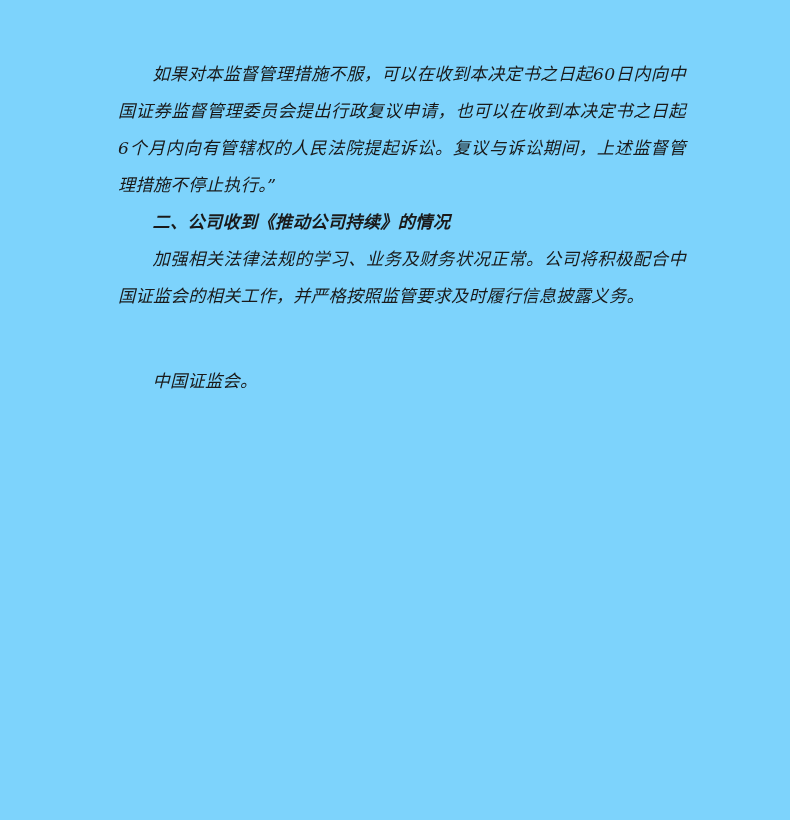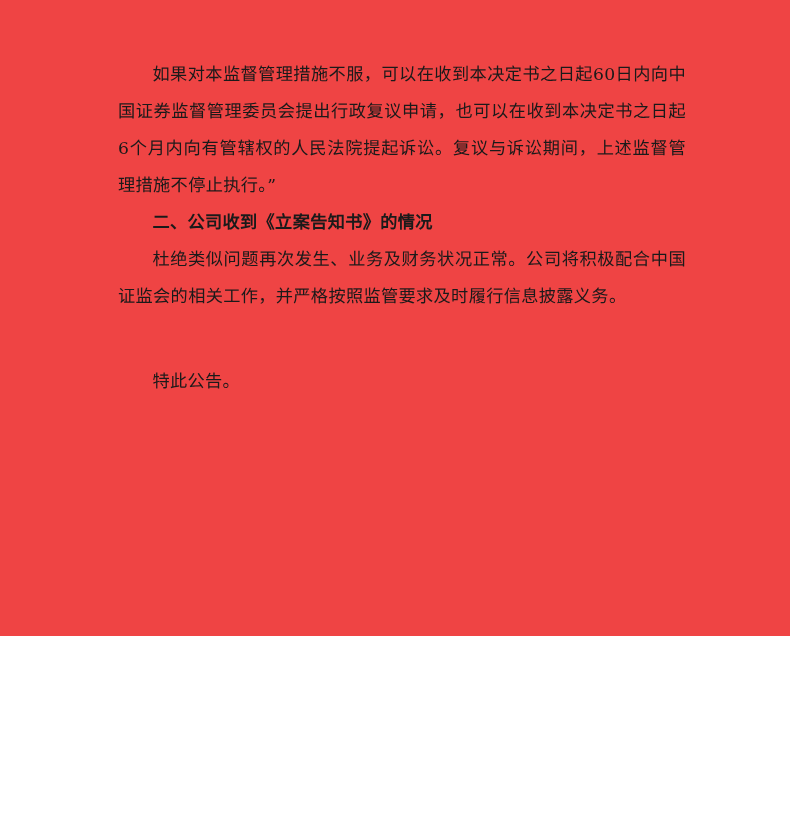--- a/index.html
+++ b/index.html
@@ -12,23 +12,24 @@
     height: 820px;
     background: #ffffff;
     font-family: "DejaVu Serif", "Liberation Serif", serif;
     color: #1a1a1a;
     overflow: hidden;
   }
 
   .page {
     position: relative;
     width: 790px;
-    height: 636px;
-    background: #ef4444;
+    height: 820px;
+    background: #7dd3fc;
     box-sizing: border-box;
+    font-style: italic;
   }
 
   .content {
     position: absolute;
     left: 118px;
     top: 56px;
     width: 568px;
   }
 
   
@@ -69,27 +70,27 @@
   .spacer-lg { height: 48px; }
 </style>
 </head>
 <body>
 
 <div class="page">
   <div class="content">
 
     <p class="para">如果对本监督管理措施不服，可以在收到本决定书之日起60日内向中国证券监督管理委员会提出行政复议申请，也可以在收到本决定书之日起6个月内向有管辖权的人民法院提起诉讼。复议与诉讼期间，上述监督管理措施不停止执行。”</p>
 
-    <h2 class="heading">二、公司收到《立案告知书》的情况</h2>
+    <h2 class="heading">二、公司收到《推动公司持续》的情况</h2>
 
 
 
 
-    <p class="para">杜绝类似问题再次发生、业务及财务状况正常。公司将积极配合中国证监会的相关工作，并严格按照监管要求及时履行信息披露义务。</p>
+    <p class="para">加强相关法律法规的学习、业务及财务状况正常。公司将积极配合中国证监会的相关工作，并严格按照监管要求及时履行信息披露义务。</p>
 
     <div class="spacer-lg"></div>
 
-    <p class="closing">特此公告。</p>
+    <p class="closing">中国证监会。</p>
 
     <div class="spacer-sm"></div>
 
   </div>
 </div>
 
 </body></html>

